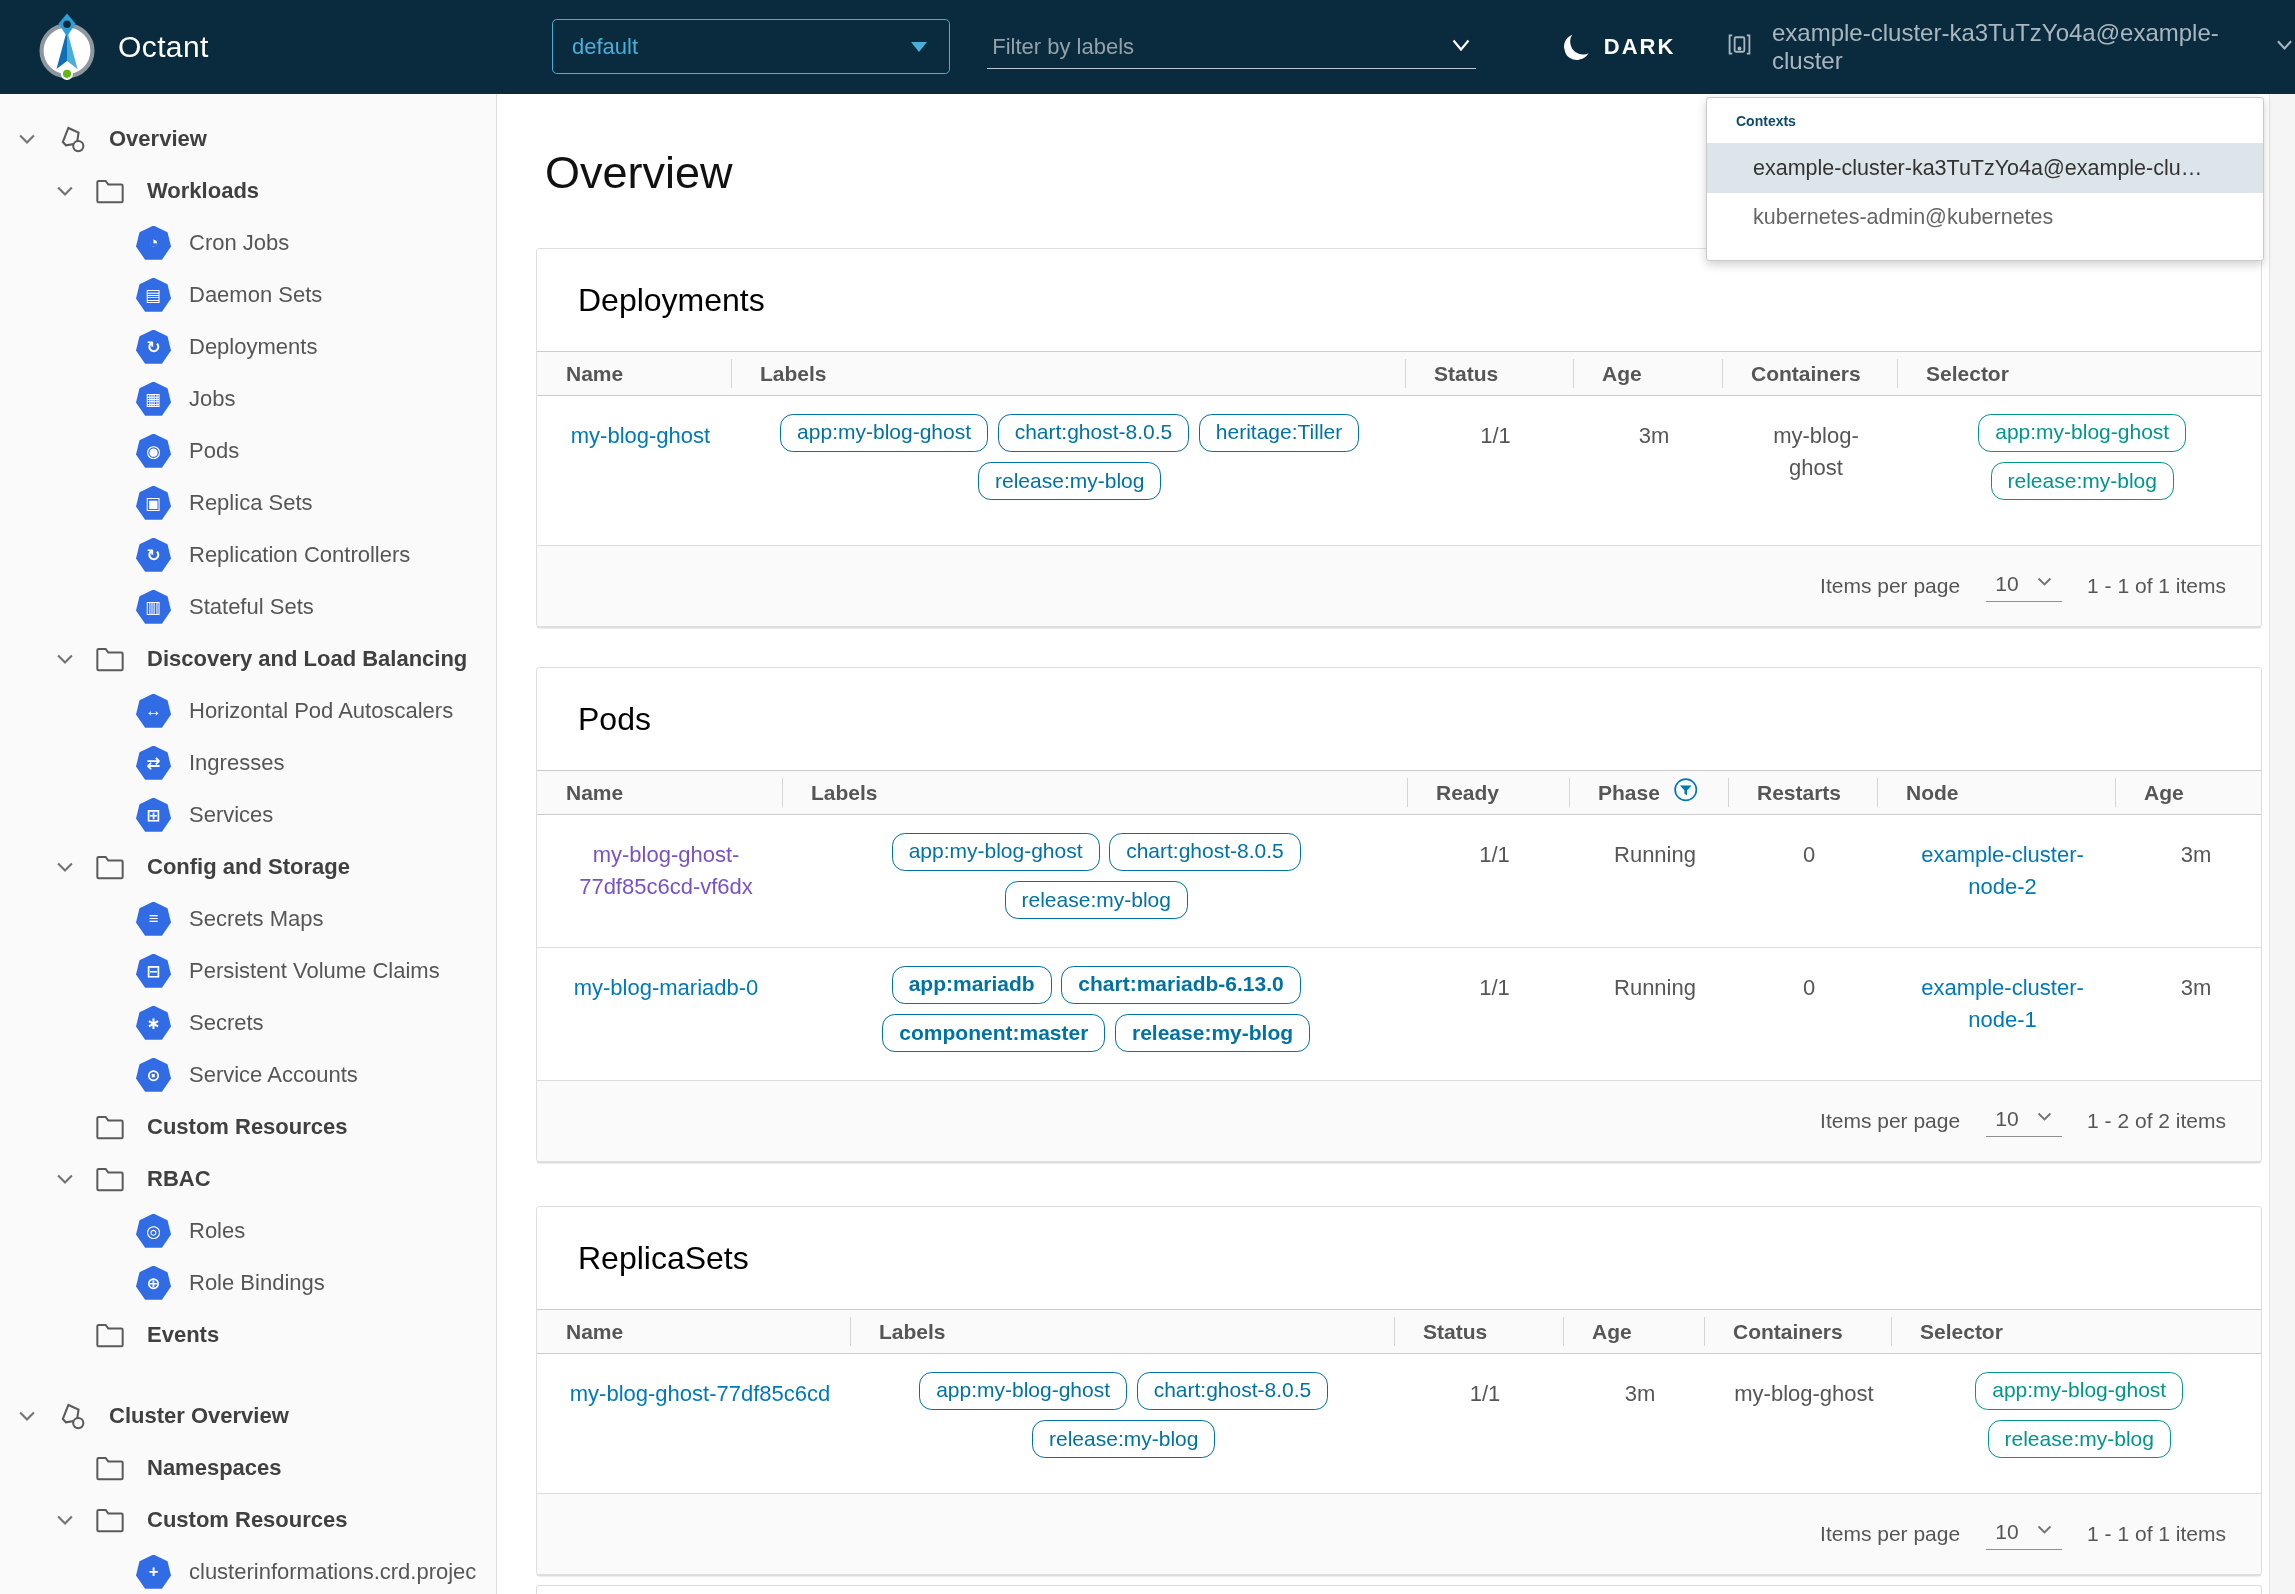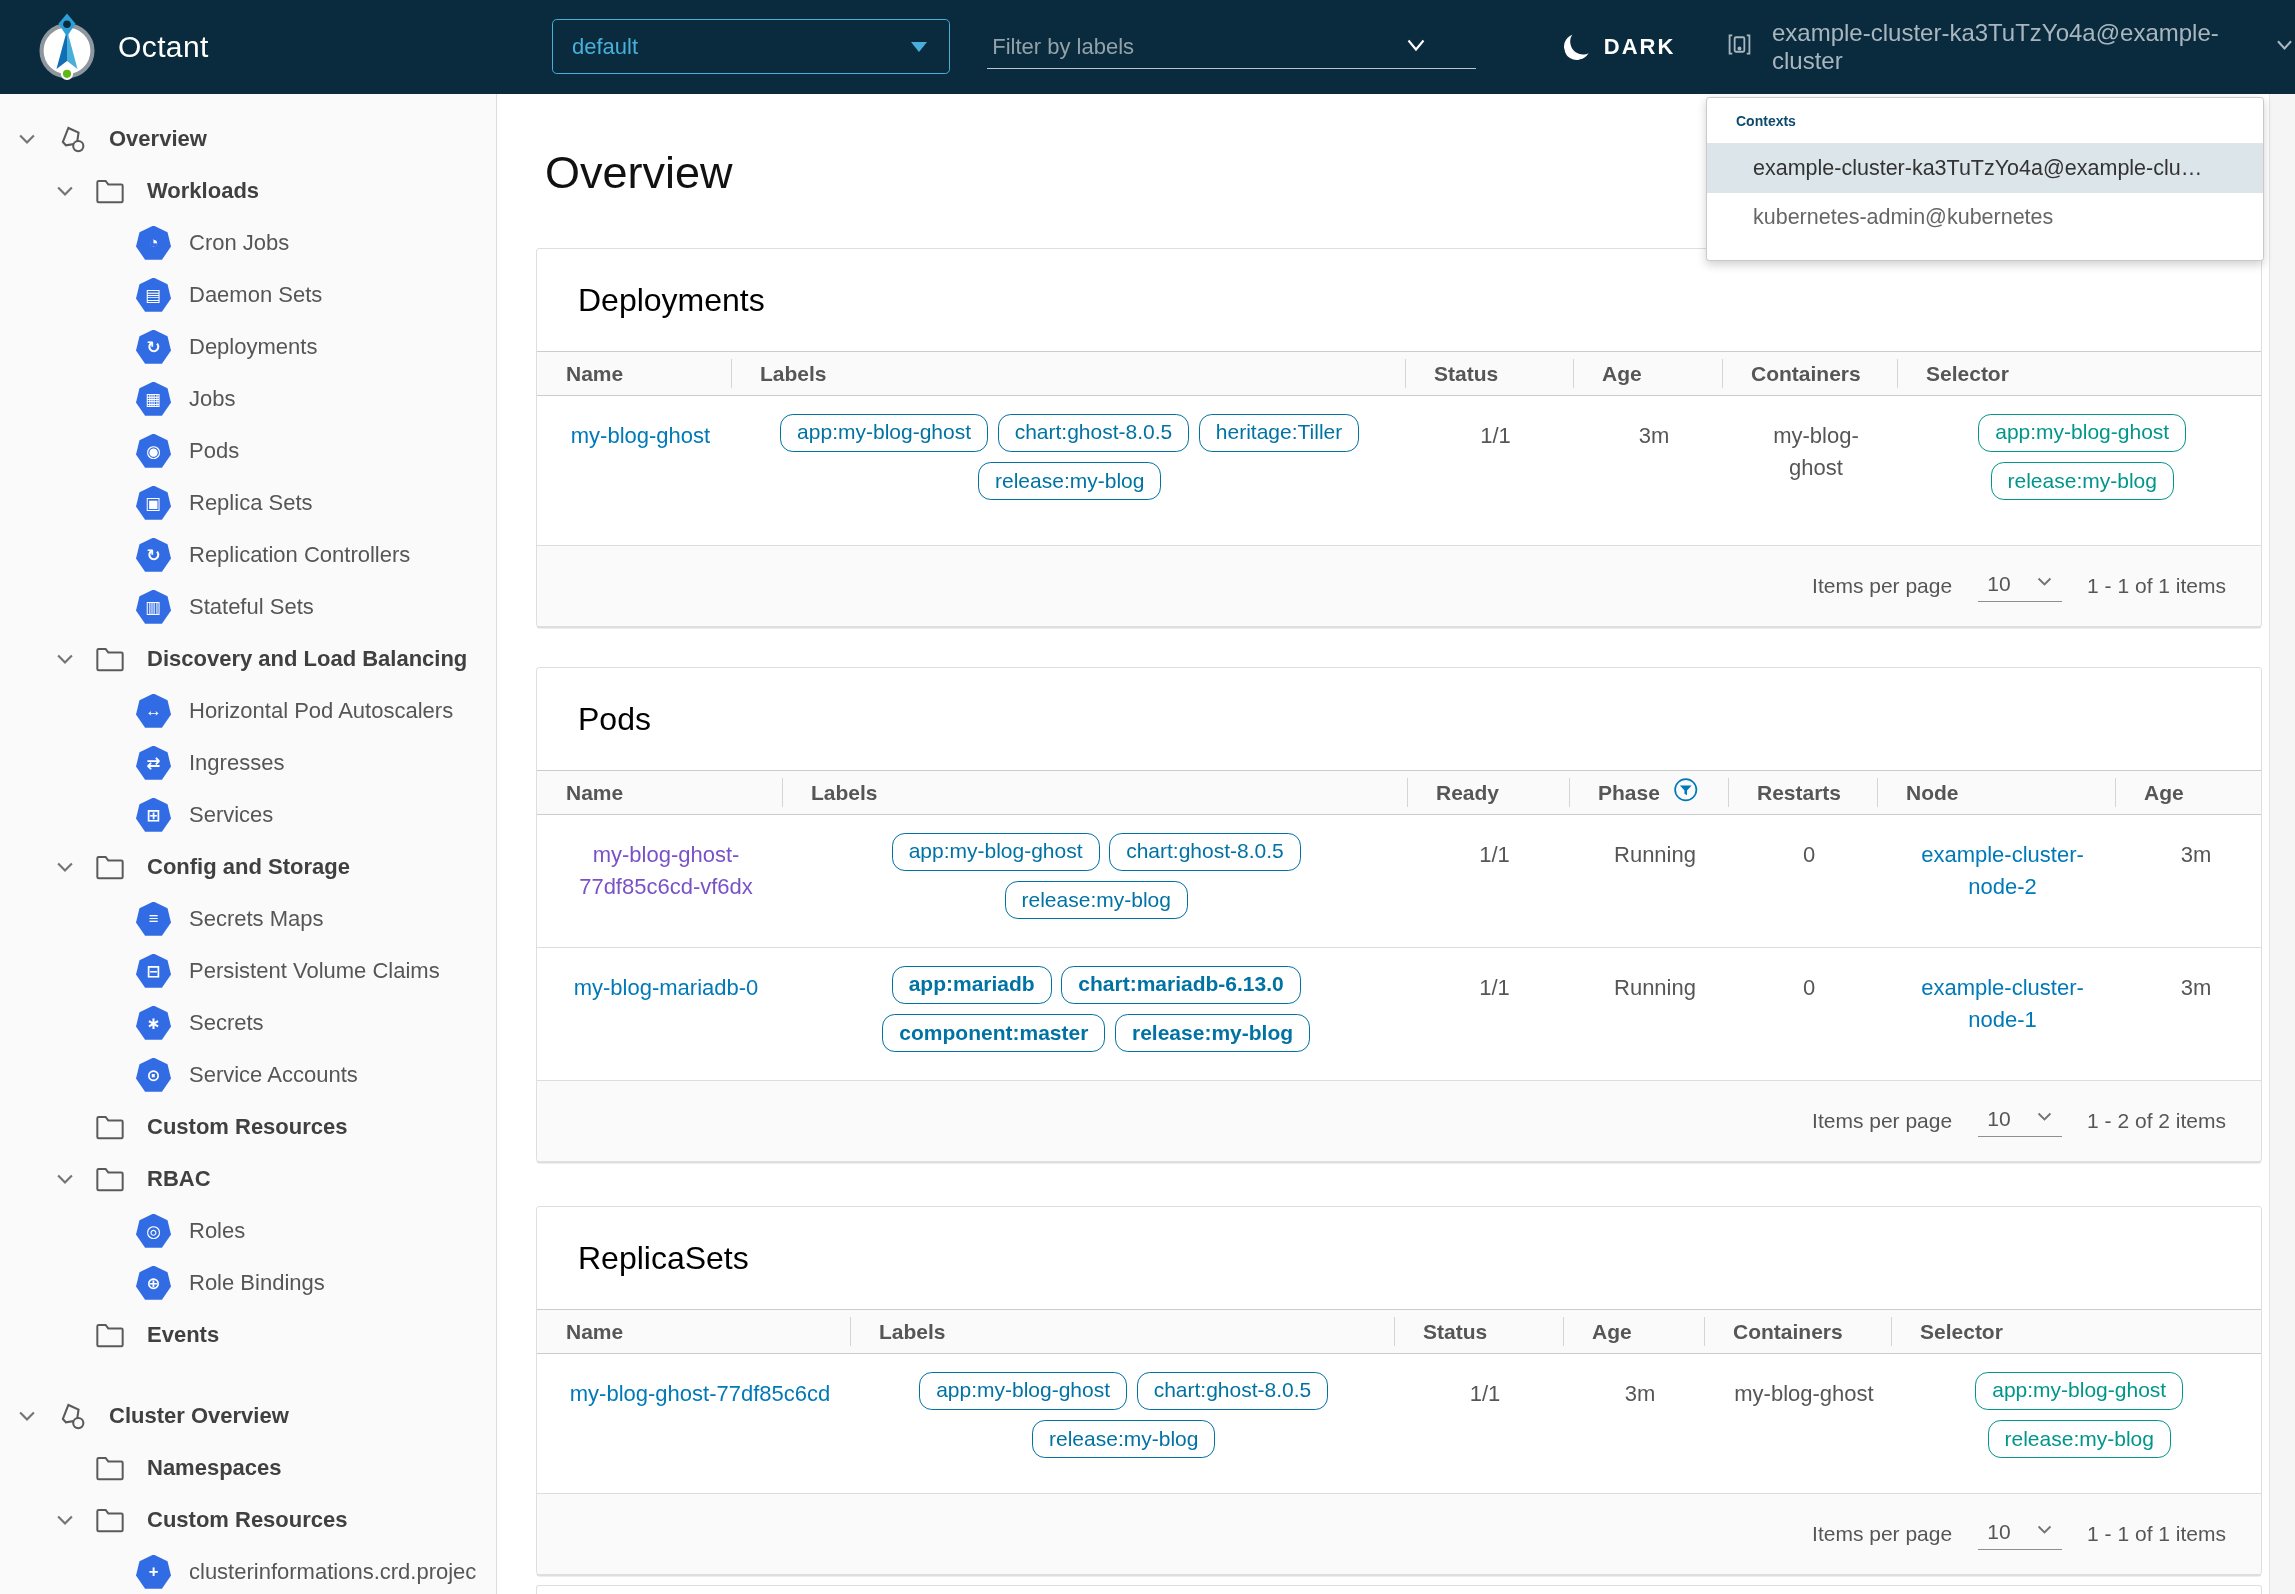--- a/index.html
+++ b/index.html
@@ -9,21 +9,21 @@
   
   .app-header{position:absolute;left:0;top:0;width:2295px;height:94px;background:#0a2b3d;z-index:5;}
   .brand{position:absolute;left:35px;top:0;height:94px;display:flex;align-items:center;gap:19px;}
   .brand-name{color:#fff;font-size:30px;font-weight:400;letter-spacing:0.4px;}
   .ns-select{position:absolute;left:552px;top:19px;width:398px;height:55px;border:1.6px solid #49afd9;
     border-radius:4.8px;display:flex;align-items:center;justify-content:space-between;
     padding:0 22px 0 19px;color:#49afd9;font-size:22px;cursor:pointer;}
   .tri-down{width:0;height:0;border-left:8.8px solid transparent;border-right:8.8px solid transparent;
     border-top:10.4px solid #49afd9;}
   .filter-box{position:absolute;left:987px;top:25.5px;width:489px;height:43px;
-    border-bottom:1.6px solid #b9c6cd;display:flex;align-items:center;padding:0 3.2px;}
+    border-bottom:1.6px solid #b9c6cd;display:flex;align-items:center;justify-content:space-between;padding:0 3.2px;}
   .filter-box input{background:transparent;border:none;outline:none;color:#93a2aa;font-size:22px;
     width:414px;font-family:inherit;}
   .filter-box input::placeholder{color:#93a2aa;opacity:1;}
   .dark-toggle{position:absolute;left:1564px;top:0;height:94px;display:flex;align-items:center;gap:14.3px;
     color:#fff;font-size:22px;font-weight:700;letter-spacing:2px;cursor:pointer;}
   .moon{width:25.5px;height:25.5px;border-radius:50%;box-shadow:inset 7.2px -4px 0 0 #fff;transform:rotate(-12deg);}
   .ctx-switcher{position:absolute;left:1725px;top:0;height:94px;display:flex;align-items:center;gap:18px;
     color:#a9b6c0;font-size:24px;cursor:pointer;}
 
   
@@ -67,21 +67,21 @@
   .dcell{padding:24px 16px 12.8px 29px;font-size:22px;color:#565656;line-height:1.45;flex:none;
     overflow-wrap:break-word;}
   .dcell.labels{padding-top:17.5px;}
   .lnk{color:#0079b8;text-decoration:none;cursor:pointer;}
   .lnk.visited{color:#7a52c7;}
   .pill{display:inline-block;border:1.6px solid #0072a3;color:#0072a3;border-radius:12.8px;
     padding:4.8px 16px 5.6px 16px;font-size:21px;line-height:1.25;margin:0 9.6px 9.6px 0;background:#fff;white-space:nowrap;}
   .pill.teal{border-color:#00968b;color:#00968b;}
   .dg-foot{height:80px;background:#fafafa;display:flex;align-items:center;justify-content:flex-end;
     gap:25.5px;padding-right:35px;font-size:21px;color:#565656;border-radius:0 0 3.2px 3.2px;}
-  .pagesize{display:flex;align-items:center;gap:24px;border-bottom:1.6px solid #8f8f8f;
+  .pagesize{display:flex;align-items:center;gap:16px;border-bottom:1.6px solid #8f8f8f;
     padding:1.6px 8px 4.8px 9.6px;cursor:pointer;}
   .partial-card{margin:10.4px 0 0 39px;width:1726px;height:80px;background:#fff;
     border:0.8px solid #dedede;border-radius:3.2px 3.2px 0 0;border-bottom:none;}
   .scroll-strip{position:absolute;left:2269px;top:94px;width:26px;height:1500px;background:#f5f5f5;
     border-left:0.8px solid #e4e4e4;}
 </style>
 </head>
 <body>
 
 <header class="app-header">

